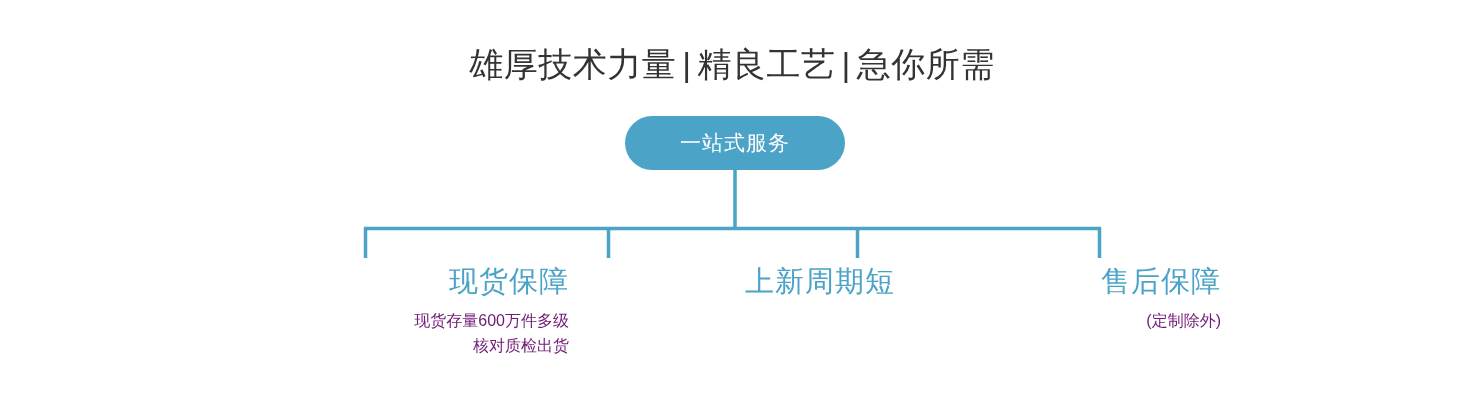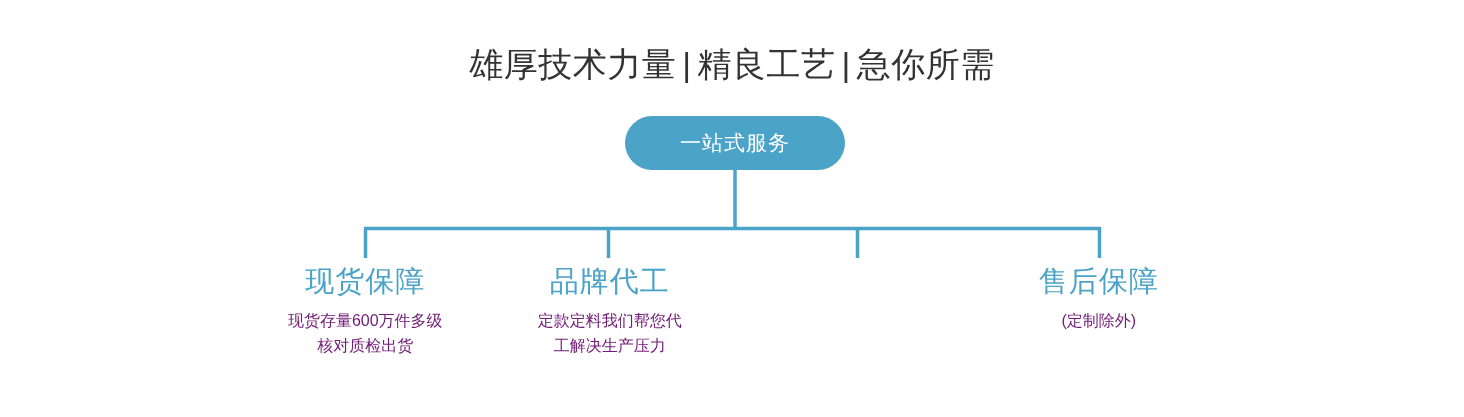--- a/index.html
+++ b/index.html
@@ -70,21 +70,21 @@
   .columns {
     position: absolute;
     top: 262px;
     left: 243px;
     width: 978px;
     display: flex;
     flex-direction: row;
   }
   .col {
     flex: 1 1 0;
-    text-align: center;
+    text-align: right;
   }
   .col-title {
     font-size: 29px;
     line-height: 38px;
     color: #4ba3c7;
     letter-spacing: 1px;
     margin-bottom: 8px;
     white-space: nowrap;
   }
   .col-desc {
@@ -124,29 +124,23 @@
   <div class="columns">
 
     <div class="col">
       <div class="col-title">现货保障</div>
       <div class="col-desc">
         <span class="dline">现货存量600万件多级</span>
         <span class="dline">核对质检出货</span>
       </div>
     </div>
 
-    <div class="col">
-      <div class="col-title">品牌代工</div>
-      <div class="col-desc">
-        <span class="dline">定款定料我们帮您代</span>
-        <span class="dline">工解决生产压力</span>
-      </div>
-    </div>
 
     <div class="col">
+      <div class="col-title">上新周期短</div>
     </div>
 
     <div class="col">
       <div class="col-title">售后保障</div>
       <div class="col-desc">
         <span class="dline">(定制除外)</span>
       </div>
     </div>
 
   </div>

